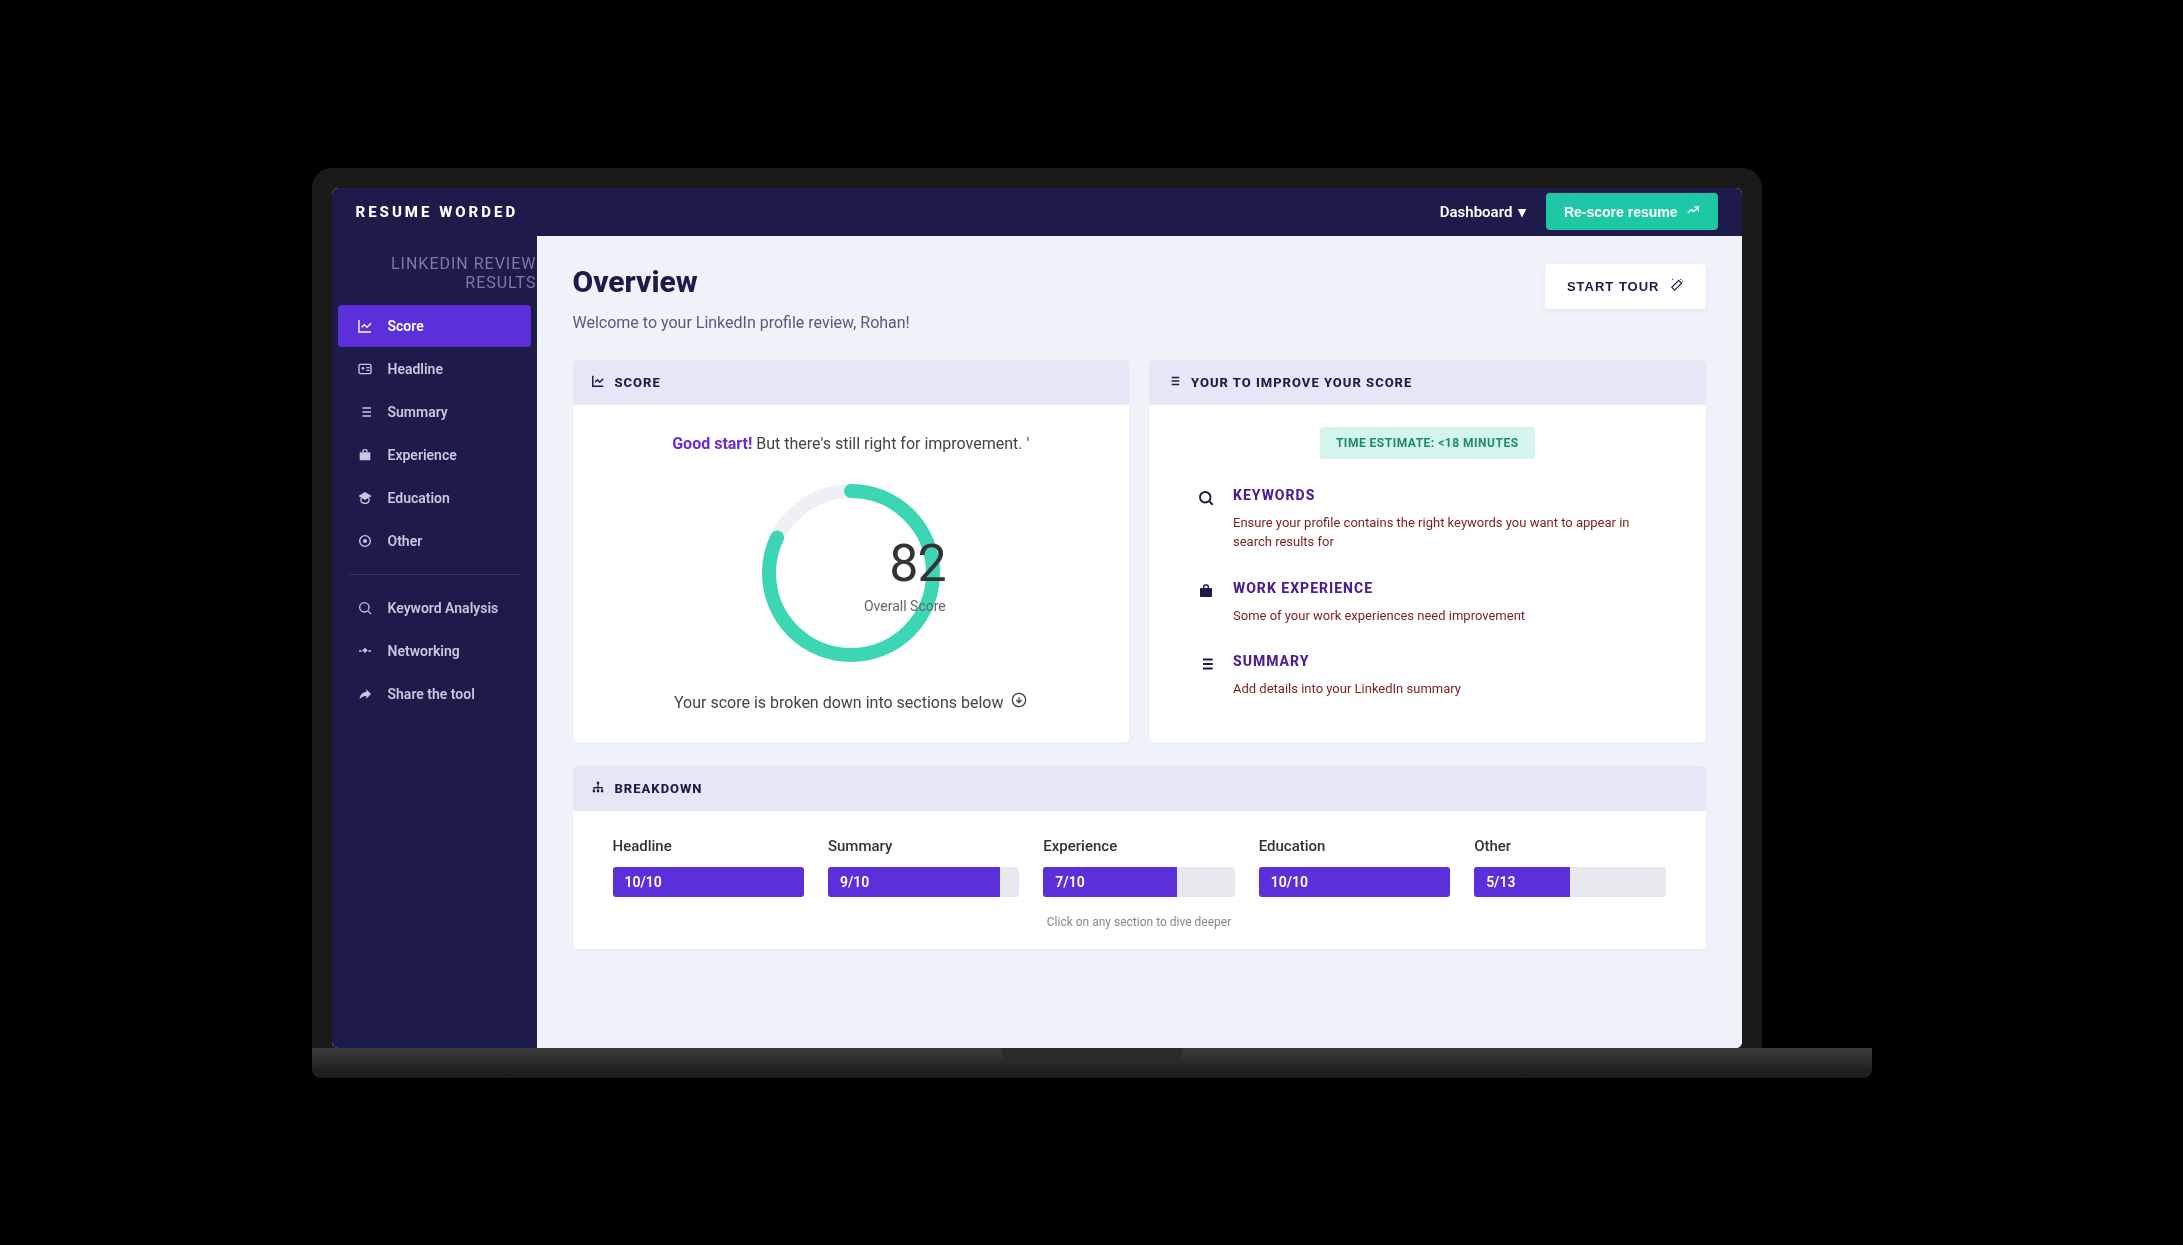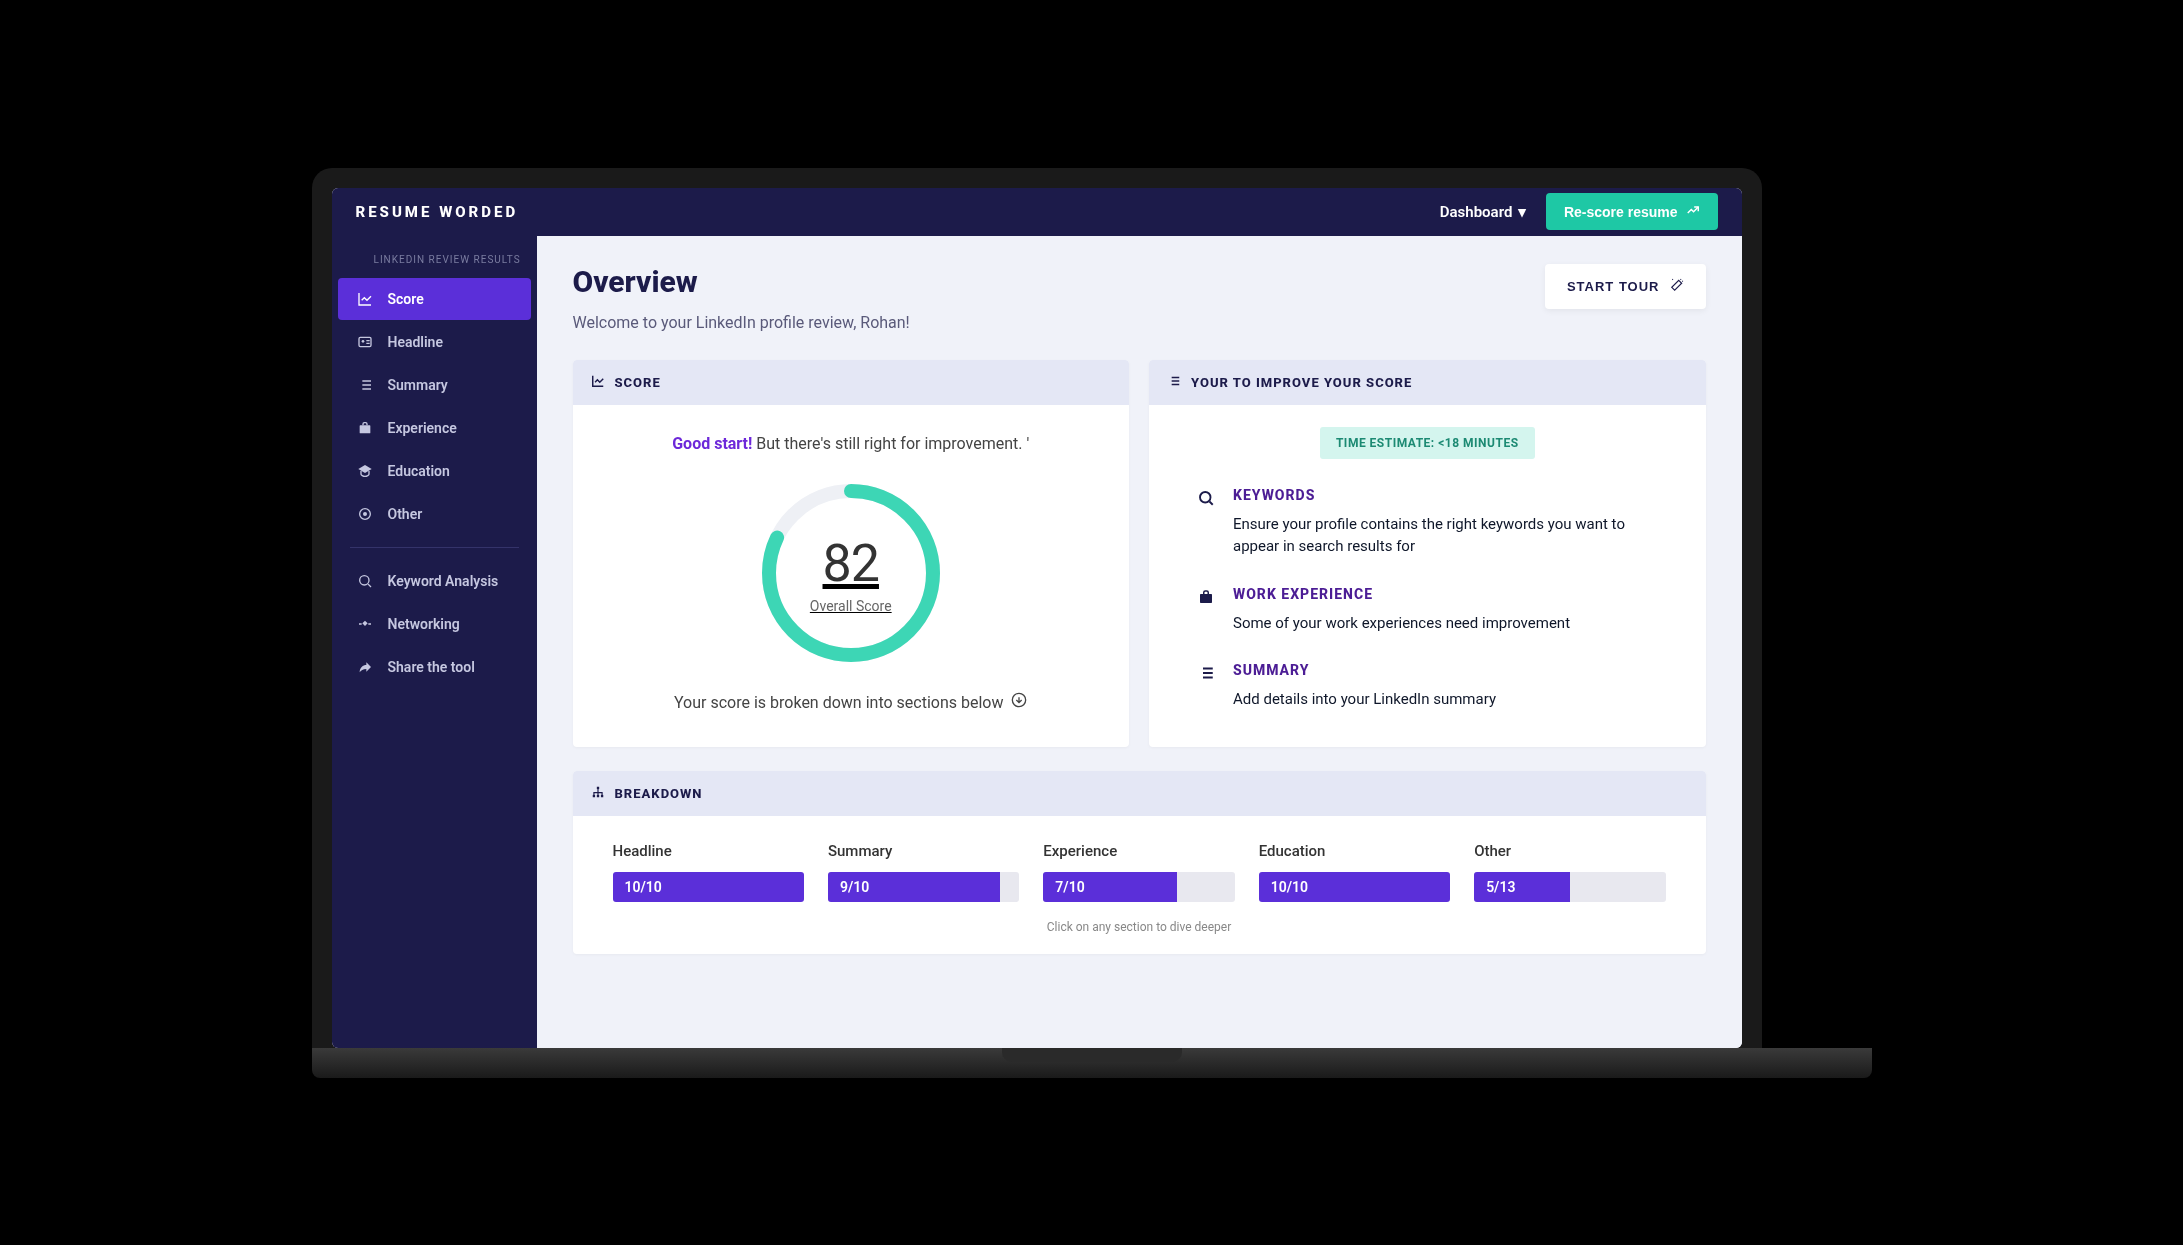--- a/index.html
+++ b/index.html
@@ -92,24 +92,24 @@
   flex: 1;
   overflow: hidden;
 }
 .sidebar {
   width: 205px;
   background: #1c1b4a;
   padding-top: 10px;
   color: #b0b2d0;
 }
 .sidebar-title {
-  font-size: 10px;
+  font-size: 16px;
   letter-spacing: 1px;
   color: #7a7ca0;
-  text-align: left;
+  text-align: right;
   padding: 8px 0 12px;
   margin-left: 42px;
 }
 .side-item {
   display: flex;
   align-items: center;
   gap: 14px;
   padding: 13px 18px;
   font-size: 14px;
   font-weight: 600;
@@ -208,23 +208,22 @@
   position: relative;
   width: 190px;
   height: 190px;
 }
 .ring svg { transform: rotate(-90deg); }
 .ring-center {
   position: absolute;
   inset: 0;
   display: flex;
   flex-direction: column;
-  align-items: center;
+  align-items: flex-end;
   justify-content: center;
-  text-decoration: underline;
 }
 .ring-val {
   font-size: 52px;
   font-weight: 400;
   color: #333;
   letter-spacing: -1px;
 }
 .ring-label {
   font-size: 14px;
   color: #666;
@@ -262,22 +261,22 @@
   padding-top: 2px;
 }
 .step-title {
   font-size: 14px;
   font-weight: 800;
   letter-spacing: 1px;
   color: #4c1d95;
   margin-bottom: 10px;
 }
 .step-desc {
-  color: #0f172a;
-  font-size: 15px;
+  color: #7f1d1d;
+  font-size: 13px;
   line-height: 1.5;
 }
 .breakdown-body {
   padding: 26px 40px 20px;
 }
 .bk-row {
   display: flex;
   gap: 24px;
   margin-bottom: 18px;
 }

